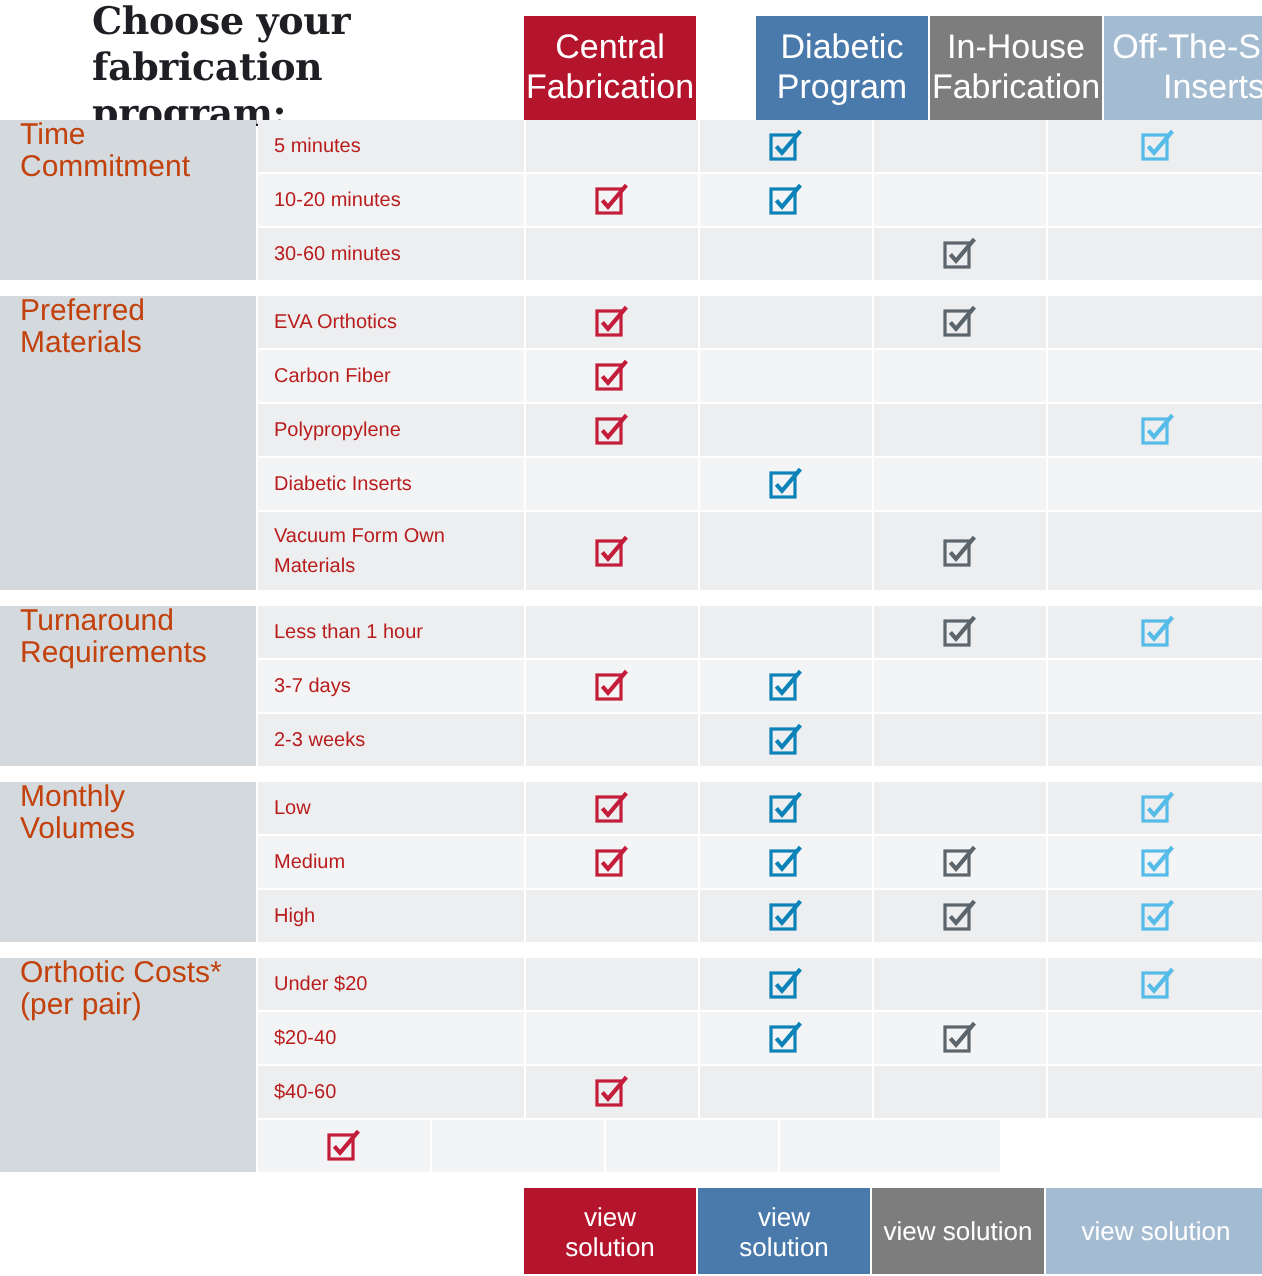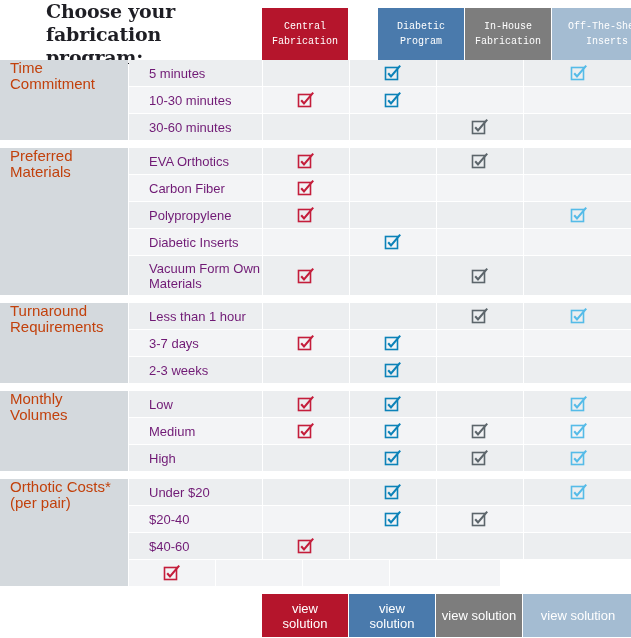--- a/index.html
+++ b/index.html
@@ -49,25 +49,24 @@
   }
   .col-head {
     width: 86px;
     flex: 0 0 86px;
     margin-right: 1px;
     display: flex;
     align-items: center;
     justify-content: center;
     text-align: center;
     color: #ffffff;
-    font-size: 10px;
-    line-height: 15px;
+    font-size: 17px;
+    line-height: 20px;
     box-sizing: border-box;
     padding: 2px 3px;
-    font-family: Liberation Mono, monospace;
   }
   .col-head.last { width: 110px; flex: 0 0 110px; margin-right: 0; }
 
   
   .section {
     display: flex;
     margin-bottom: 8px;
   }
   .cat-cell {
     width: 128px;
@@ -89,26 +88,26 @@
     display: flex;
     height: 26px;
   }
   .row.tall { height: 39px; }
   .row + .row { border-top: 1px solid #ffffff; }
 
   .label-cell {
     width: 133px;
     flex: 0 0 133px;
     background: #eceef0;
-    color: #701a75;
-    font-size: 13px;
+    color: #b91c1c;
+    font-size: 10px;
     line-height: 15px;
     display: flex;
     align-items: center;
-    padding-left: 20px;
+    padding-left: 8px;
     box-sizing: border-box;
     margin-right: 1px;
   }
   .label-cell.alt { background: #f3f4f6; }
 
   .mark-cell {
     width: 86px;
     flex: 0 0 86px;
     background: #eceef0;
     display: flex;
@@ -191,21 +190,21 @@
             <div class="mark-cell last">
               <span class="chk">
                 <svg width="18" height="18" viewBox="0 0 18 18">
                   <rect x="1.5" y="3.5" width="12" height="12" fill="none" stroke="#55bbe8" stroke-width="1.6"></rect>
                   <path d="M4.2 9.2 L7.0 12.4 L16.2 1.6" fill="none" stroke="#55bbe8" stroke-width="2.1" stroke-linecap="butt" stroke-linejoin="miter"></path>
                 </svg>
               </span>
             </div>
           </div>
           <div class="row">
-            <div class="label-cell alt">10-30 minutes</div>
+            <div class="label-cell alt">10-20 minutes</div>
             <div class="mark-cell alt">
               <span class="chk">
                 <svg width="18" height="18" viewBox="0 0 18 18">
                   <rect x="1.5" y="3.5" width="12" height="12" fill="none" stroke="#c41d3b" stroke-width="1.6"></rect>
                   <path d="M4.2 9.2 L7.0 12.4 L16.2 1.6" fill="none" stroke="#c41d3b" stroke-width="2.1" stroke-linecap="butt" stroke-linejoin="miter"></path>
                 </svg>
               </span>
             </div>
             <div class="mark-cell alt">
               <span class="chk">

